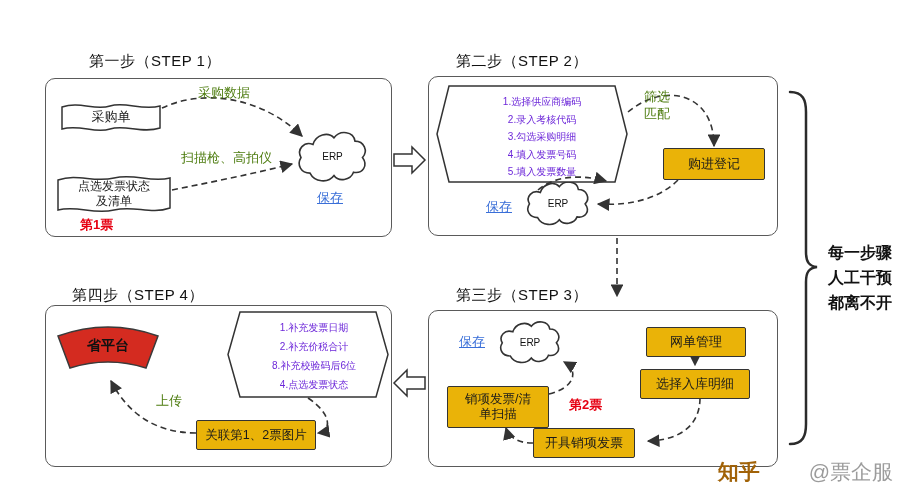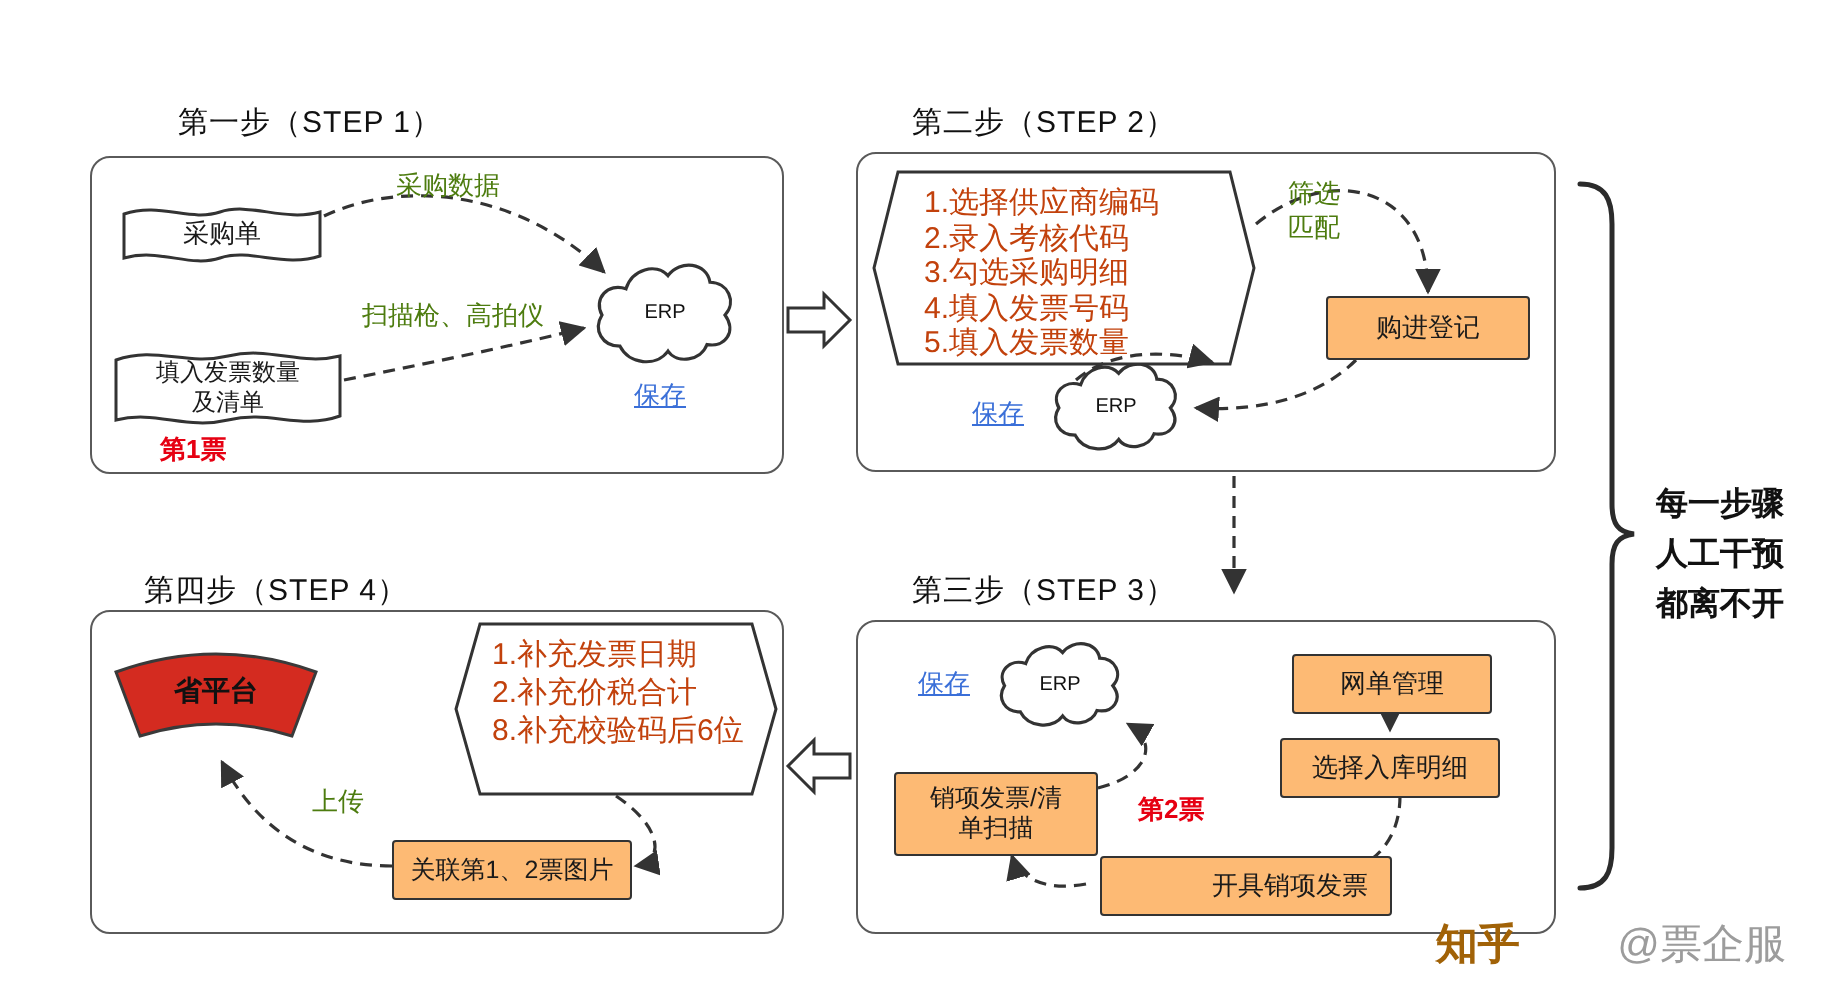--- a/index.html
+++ b/index.html
@@ -3,25 +3,25 @@
 <meta charset="utf-8">
 <style>
   html,body{margin:0;padding:0;background:#fff;}
   body{font-family:"Liberation Sans","DejaVu Sans",sans-serif;color:#1a1a1a;}
   .canvas{position:relative;width:918px;height:500px;background:#fff;overflow:hidden;}
   .abs{position:absolute;}
   .ctr{display:flex;align-items:center;justify-content:center;text-align:center;}
   .col{flex-direction:column;}
   .stepbox{border:1.6px solid #5a5a5a;border-radius:10px;background:transparent;}
   .title{font-size:15px;color:#111;text-align:center;letter-spacing:.5px;}
-  .box{border:1.5px solid #333;background:#fdba74;border-radius:2px;font-size:13px;}
+  .box{border:1.5px solid #333;background:#eab308;border-radius:2px;font-size:13px;}
   .lbl{font-size:13px;color:#4d7c0f;white-space:nowrap;}
   .save{color:#3a6fd8;text-decoration:underline;font-size:13px;white-space:nowrap;}
   .red{color:#e60012;font-weight:bold;font-size:13px;white-space:nowrap;}
-  .list{font-size:15px;color:#c2410c;text-align:left;}
+  .list{font-size:10px;color:#6d28d9;text-align:center;}
   .erp{font-size:10px;color:#111;}
   .note{font-size:16px;font-weight:bold;color:#111;line-height:25px;text-align:center;}
   .platform{font-size:14px;font-weight:bold;color:#111;}
   .wm{font-size:21px;white-space:nowrap;}
   .wm-brand{color:#a16207;font-weight:bold;}
   .wm-acct{color:#9c9c9c;margin-left:43px;}
   svg{position:absolute;left:0;top:0;}
 </style>
 </head>
 <body>
@@ -85,21 +85,21 @@
 
   <div class="abs title" style="left:75px;top:52px;width:160px;">第一步（STEP 1）</div>
   <div class="abs title" style="left:442px;top:52px;width:160px;">第二步（STEP 2）</div>
   <div class="abs title" style="left:442px;top:286px;width:160px;">第三步（STEP 3）</div>
   <div class="abs title" style="left:58px;top:286px;width:160px;">第四步（STEP 4）</div>
 
   <div class="abs ctr" style="left:62px;top:100px;width:98px;height:34px;font-size:13px;">采购单</div>
   <div class="abs lbl" style="left:198px;top:84px;">采购数据</div>
   <div class="abs ctr erp" style="left:295px;top:128px;width:75px;height:56px;">ERP</div>
   <div class="abs ctr col" style="left:58px;top:174px;width:112px;height:40px;font-size:12px;line-height:15px;">
-    <span>填入发票数量</span>
+    <span>点选发票状态</span>
     <span>及清单</span>
   </div>
   <div class="abs lbl" style="left:181px;top:149px;">扫描枪、高拍仪</div>
   <div class="abs save" style="left:317px;top:189px;">保存</div>
   <div class="abs red" style="left:80px;top:216px;">第1票</div>
 
   <div class="abs list" style="left:462px;top:93px;width:160px;line-height:17.6px;">
     <div>1.选择供应商编码</div>
     <div>2.录入考核代码</div>
     <div>3.勾选采购明细</div>
@@ -116,27 +116,28 @@
 
   <div class="abs save" style="left:459px;top:333px;">保存</div>
   <div class="abs ctr erp" style="left:497px;top:318px;width:66px;height:48px;">ERP</div>
   <div class="abs ctr box" style="left:646px;top:327px;width:98px;height:28px;">网单管理</div>
   <div class="abs ctr box" style="left:640px;top:369px;width:108px;height:28px;">选择入库明细</div>
   <div class="abs ctr col box" style="left:447px;top:386px;width:100px;height:40px;font-size:12.5px;line-height:15px;">
     <span>销项发票/清</span>
     <span>单扫描</span>
   </div>
   <div class="abs red" style="left:569px;top:396px;">第2票</div>
-  <div class="abs ctr box" style="left:550px;top:428px;width:100px;height:28px;padding-left:44px;">开具销项发票</div>
+  <div class="abs ctr box" style="left:533px;top:428px;width:100px;height:28px;">开具销项发票</div>
 
   <div class="abs ctr platform" style="left:58px;top:328px;width:100px;height:36px;">省平台</div>
   <div class="abs list" style="left:246px;top:318px;width:136px;line-height:19px;">
     <div>1.补充发票日期</div>
     <div>2.补充价税合计</div>
     <div>8.补充校验码后6位</div>
+    <div>4.点选发票状态</div>
   </div>
   <div class="abs lbl" style="left:156px;top:392px;">上传</div>
   <div class="abs ctr box" style="left:196px;top:420px;width:118px;height:28px;font-size:12.5px;">关联第1、2票图片</div>
 
   <div class="abs note" style="left:820px;top:240px;width:80px;">
     <div>每一步骤</div>
     <div>人工干预</div>
     <div>都离不开</div>
   </div>
 

